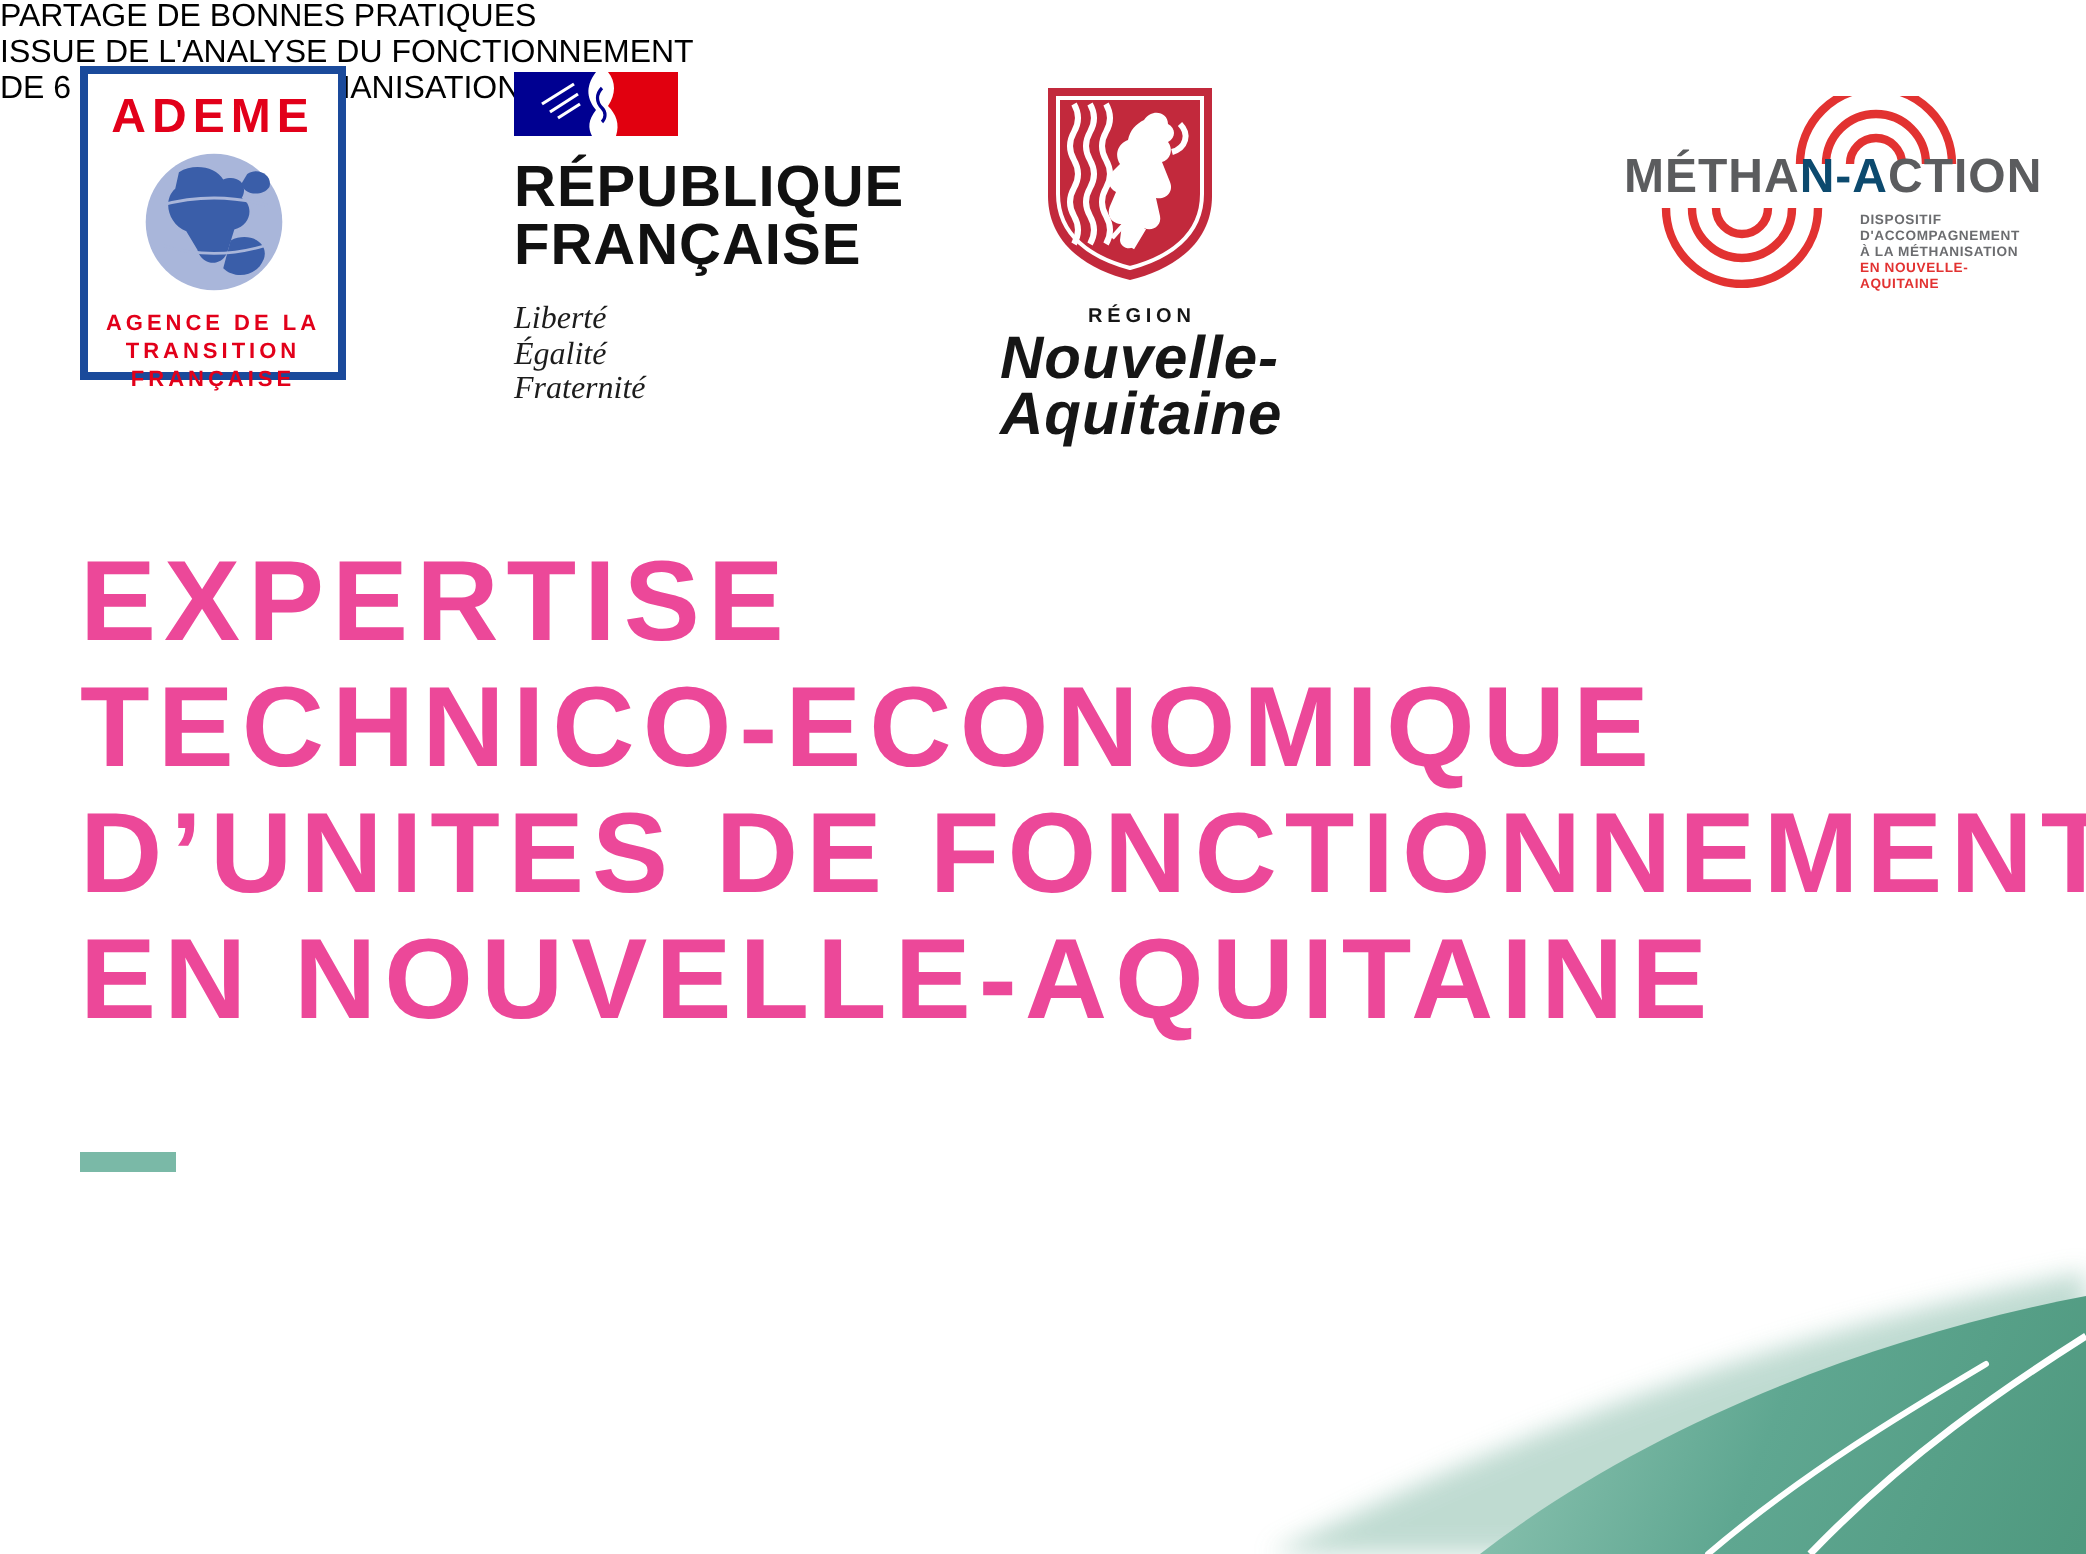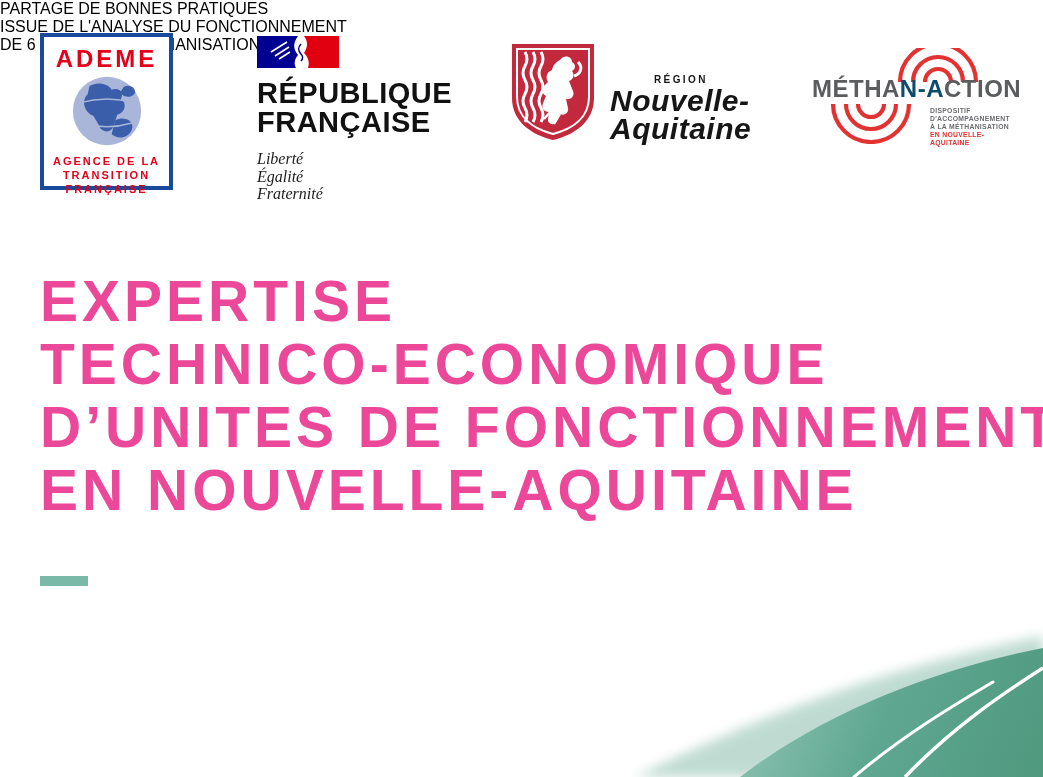--- a/index.html
+++ b/index.html
@@ -16,21 +16,21 @@
     background:#fff;
   }
   .ademe-word{margin-top:8px;font-size:24px;font-weight:bold;color:#e2001a;letter-spacing:3px;}
   .ademe-globe{margin-top:2px;}
   .ademe-tagline{margin-top:3px;font-size:11px;font-weight:bold;color:#e2001a;letter-spacing:2px;line-height:14px;}
 
   .logo-rf{left:257px;top:36px;width:210px;}
   .rf-title{margin-top:7px;font-size:29px;line-height:29px;font-weight:bold;color:#111;letter-spacing:0.5px;}
   .rf-motto{margin-top:13px;font-family:"Liberation Serif",serif;font-style:italic;font-size:16px;line-height:17.5px;color:#1c1c1c;}
 
-  .logo-na{left:508px;top:40px;display:flex;align-items:flex-end;}
+  .logo-na{left:488px;top:40px;display:flex;align-items:center;flex-direction:column;}
   .na-text{margin-left:12px;padding-top:10px;color:#161616;}
   .na-region{font-size:10px;font-weight:bold;letter-spacing:2.4px;margin-left:44px;margin-bottom:2px;}
   .na-name{font-size:30px;line-height:28px;font-weight:bold;font-style:italic;letter-spacing:0.5px;}
 
   .logo-ma{left:812px;top:48px;width:205px;height:96px;}
   .ma-arcs{position:absolute;left:0;top:0;}
   .ma-word{position:absolute;left:0;top:27px;font-size:24px;font-weight:bold;letter-spacing:0.5px;white-space:nowrap;}
   .ma-grey{color:#5b5c5e;} .ma-red{color:#0c4a6e;}
   .ma-sub{position:absolute;left:118px;top:59px;font-size:6.8px;font-weight:bold;line-height:7.8px;letter-spacing:0.3px;color:#6b6c6f;}
   .ma-sub-highlight{color:#e23231;margin-top:1px;}

